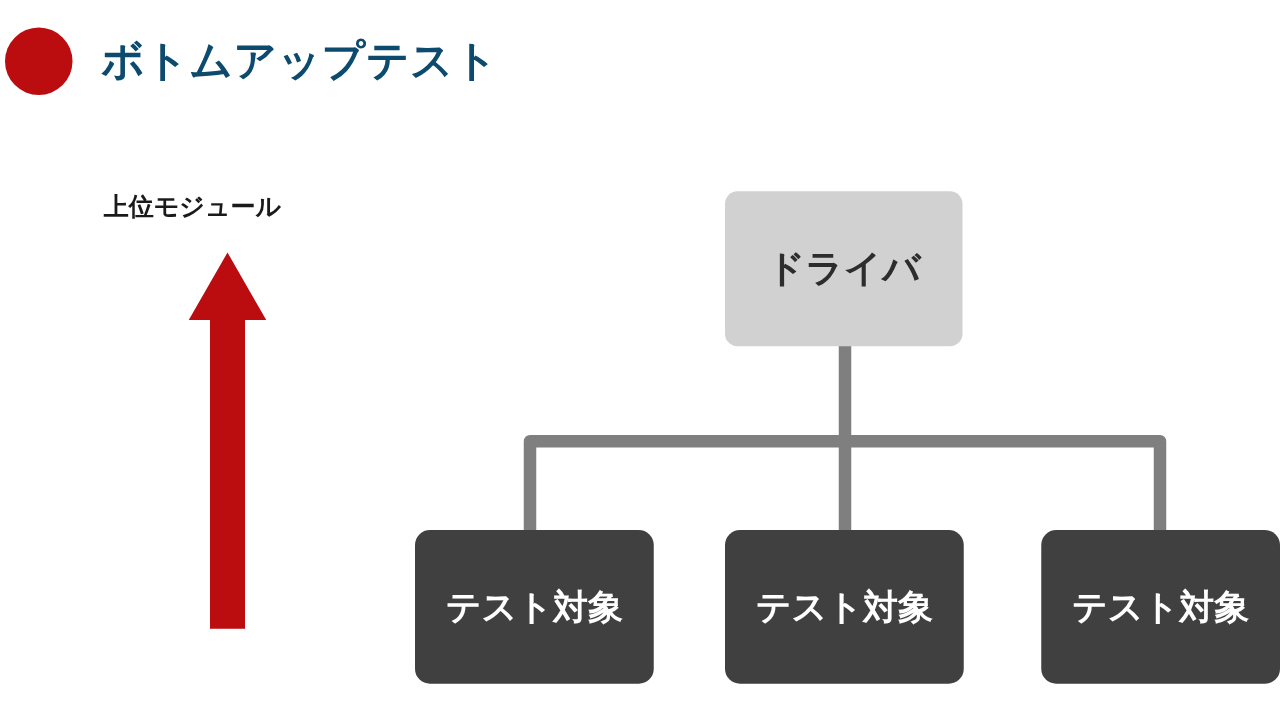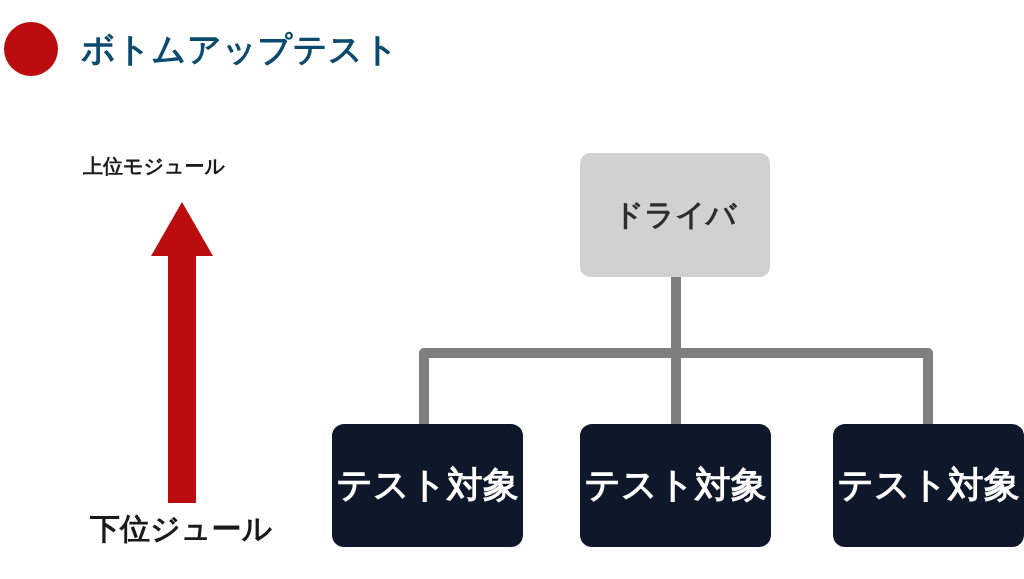--- a/index.html
+++ b/index.html
@@ -76,24 +76,24 @@
     height: 124px;
     background: #d1d1d1;
     border-radius: 10px;
     color: #2d2d2d;
     font-size: 30px;
   }
   .node.target {
     top: 424px;
     width: 191px;
     height: 123px;
-    background: #0f172a;
+    background: #404040;
     border-radius: 12px;
     color: #ffffff;
-    font-size: 36px;
+    font-size: 28px;
   }
   .node.target.t1 { left: 332px; }
   .node.target.t2 { left: 580px; }
   .node.target.t3 { left: 833px; }
 </style>
 </head>
 <body>
 
 <div class="canvas">
 
@@ -104,21 +104,20 @@
 
     <g fill="none" stroke="#7f7f7f" stroke-width="10" stroke-linejoin="round">
       <path d="M 676 270 L 676 430"></path>
       <path d="M 424 430 L 424 353 L 928 353 L 928 430"></path>
     </g>
 
     <polygon fill="#bb0c0f" points="182,202 213,256 196,256 196,503 168,503 168,256 151,256"></polygon>
   </svg>
 
   <p class="axis-label top">上位モジュール</p>
-  <p class="axis-label bottom">下位ジュール</p>
 
   <div class="node driver">ドライバ</div>
 
   <div class="node target t1">テスト対象</div>
   <div class="node target t2">テスト対象</div>
   <div class="node target t3">テスト対象</div>
 
 </div>
 
 </body></html>

